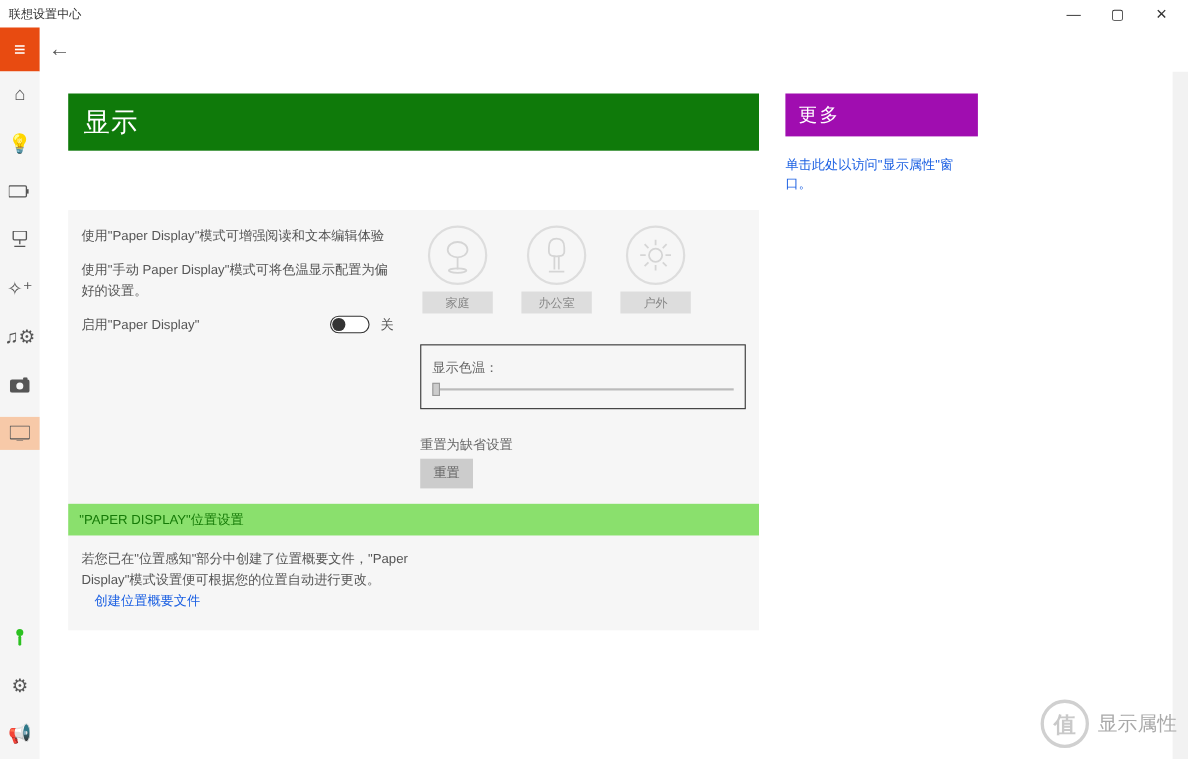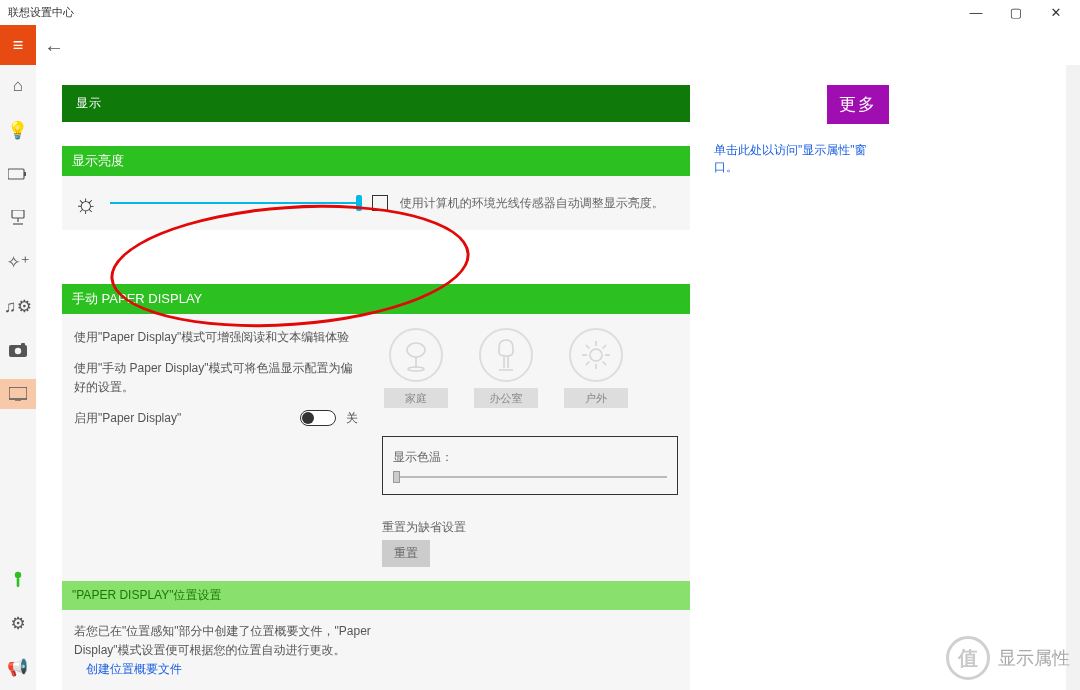--- a/index.html
+++ b/index.html
@@ -21,23 +21,23 @@
 
   
   .rail { width: 36px; background: #f5f5f5; display: flex; flex-direction: column; align-items: center; padding-top: 6px; gap: 14px; }
   .rail .ritem { width: 36px; height: 30px; display: flex; align-items: center; justify-content: center; color: #555; font-size: 17px; }
   .rail .ritem.active { background: #f7c9a8; }
   .rail .bottom { margin-top: auto; }
 
   
   .content { flex: 1; display: flex; padding: 20px 20px 0 26px; gap: 24px; overflow: hidden; position: relative; }
   .leftcol { width: 628px; display: flex; flex-direction: column; gap: 30px; }
-  .rightcol { width: 175px; display: flex; flex-direction: column; align-items: flex-end; }
-
-  .section-title-bar { background: #0f7a0a; color: #fff; font-size: 12px; padding: 10px 14px; font-weight: 400; letter-spacing: 1px; }
+  .rightcol { width: 175px; display: flex; flex-direction: column; }
+
+  .section-title-bar { background: #0f7a0a; color: #fff; font-size: 24px; padding: 10px 14px; font-weight: 400; letter-spacing: 1px; }
   .subheader { background: #2cc120; color: #fff; font-size: 13px; padding: 6px 10px; }
   .panel-body { background: #f6f6f6; padding: 14px 12px; font-size: 12px; color: #555; display: flex; align-items: center; gap: 10px; position: relative; }
 
   .brightness-row { display: flex; align-items: center; gap: 12px; line-height: 1; }
   .brightness-icon { font-size: 26px; color: #333; }
   .slider-track { flex: 0 0 250px; height: 2px; background: #00b9e6; position: relative; }
   .slider-thumb { position: absolute; right: -2px; top: -7px; width: 6px; height: 16px; background: #00b9e6; border-radius: 2px; }
   .chk { width: 16px; height: 16px; border: 1.5px solid #333; display: inline-block; }
   .chk-label { font-size: 12px; color: #666; }
 
@@ -139,37 +139,22 @@
     <div class="ritem" style="margin-bottom:8px">📢</div>
   </div>
 
   <div class="content">
     <div class="leftcol">
 
       <div>
         <div class="section-title-bar">显示</div>
       </div>
 
-      <div style="position:relative; margin-top:-6px;">
-        <div class="subheader">显示亮度</div>
-        <div class="panel-body">
-          <div class="brightness-row" style="width:100%;">
-            <span class="brightness-icon">☼</span>
-            <div class="slider-track">
-              <div class="slider-thumb"></div>
-            </div>
-            <span class="chk"></span>
-            <span class="chk-label">使用计算机的环境光线传感器自动调整显示亮度。</span>
-          </div>
-        </div>
-        <div class="ellipse-annot"></div>
-      </div>
 
       <div style="margin-top:24px;">
-        <div class="subheader">手动 PAPER DISPLAY</div>
         <div class="paper-body">
           <div class="paper-grid">
             <div class="paper-left">
               <p>使用"Paper Display"模式可增强阅读和文本编辑体验</p>
               <p>使用"手动 Paper Display"模式可将色温显示配置为偏好的设置。</p>
               <div class="toggle-row">
                 <span>启用"Paper Display"</span>
                 <span style="flex:1"></span>
                 <span class="toggle"></span>
                 <span class="toggle-label">关</span>

